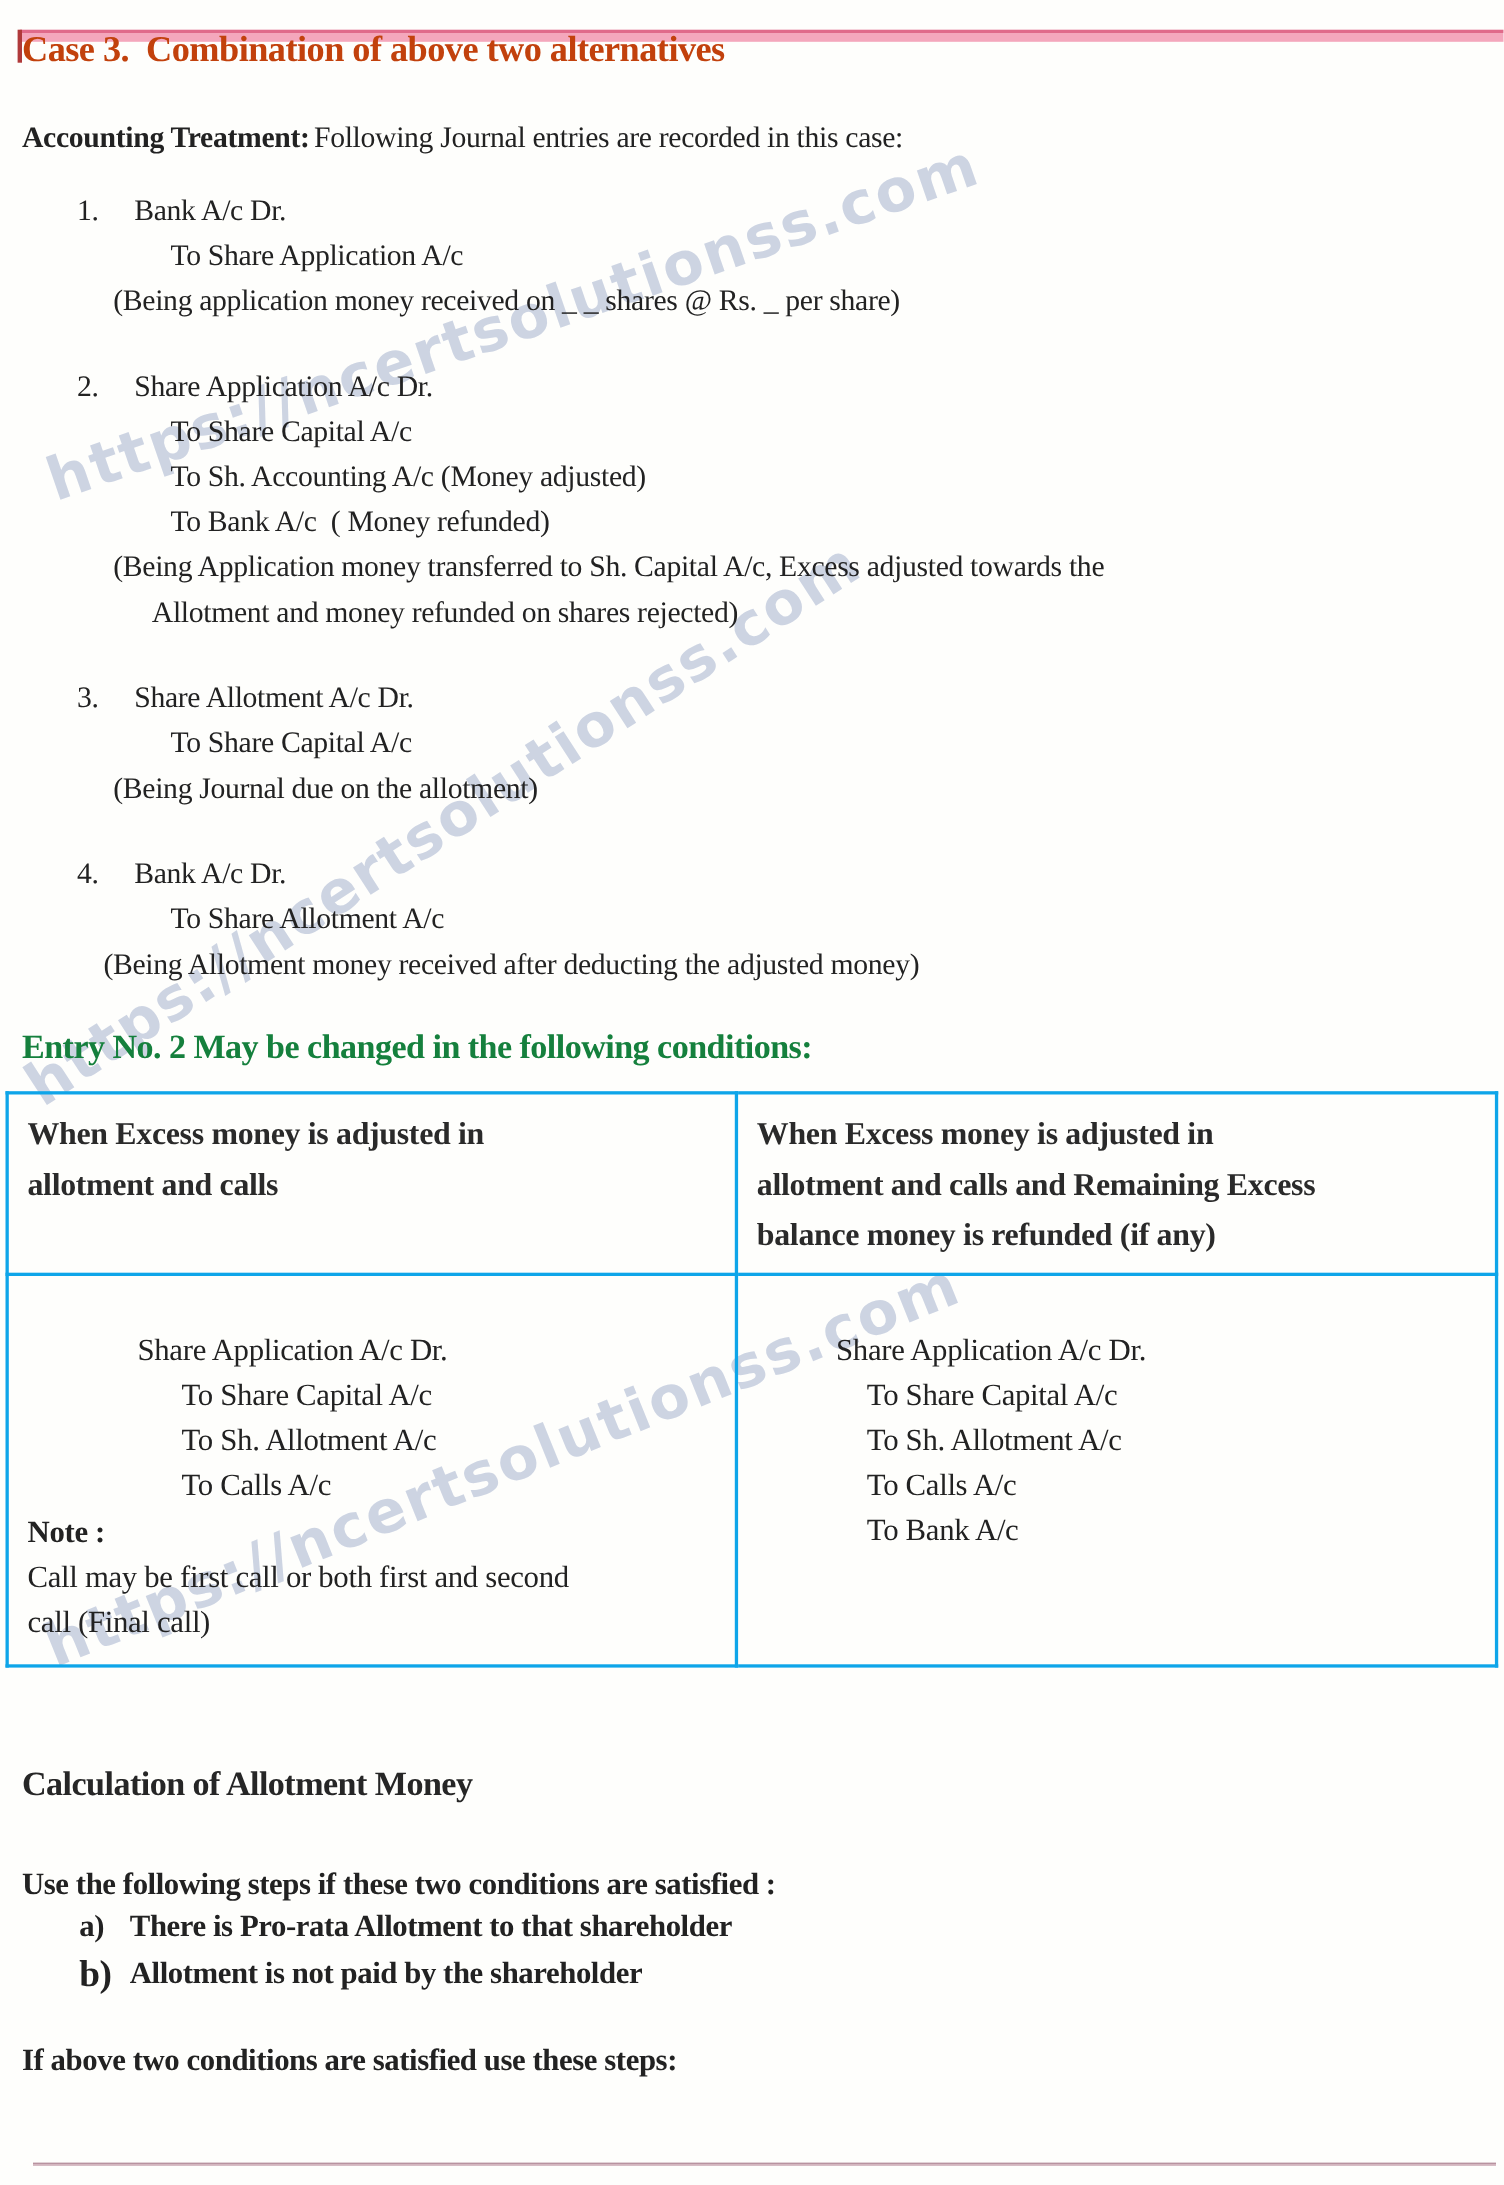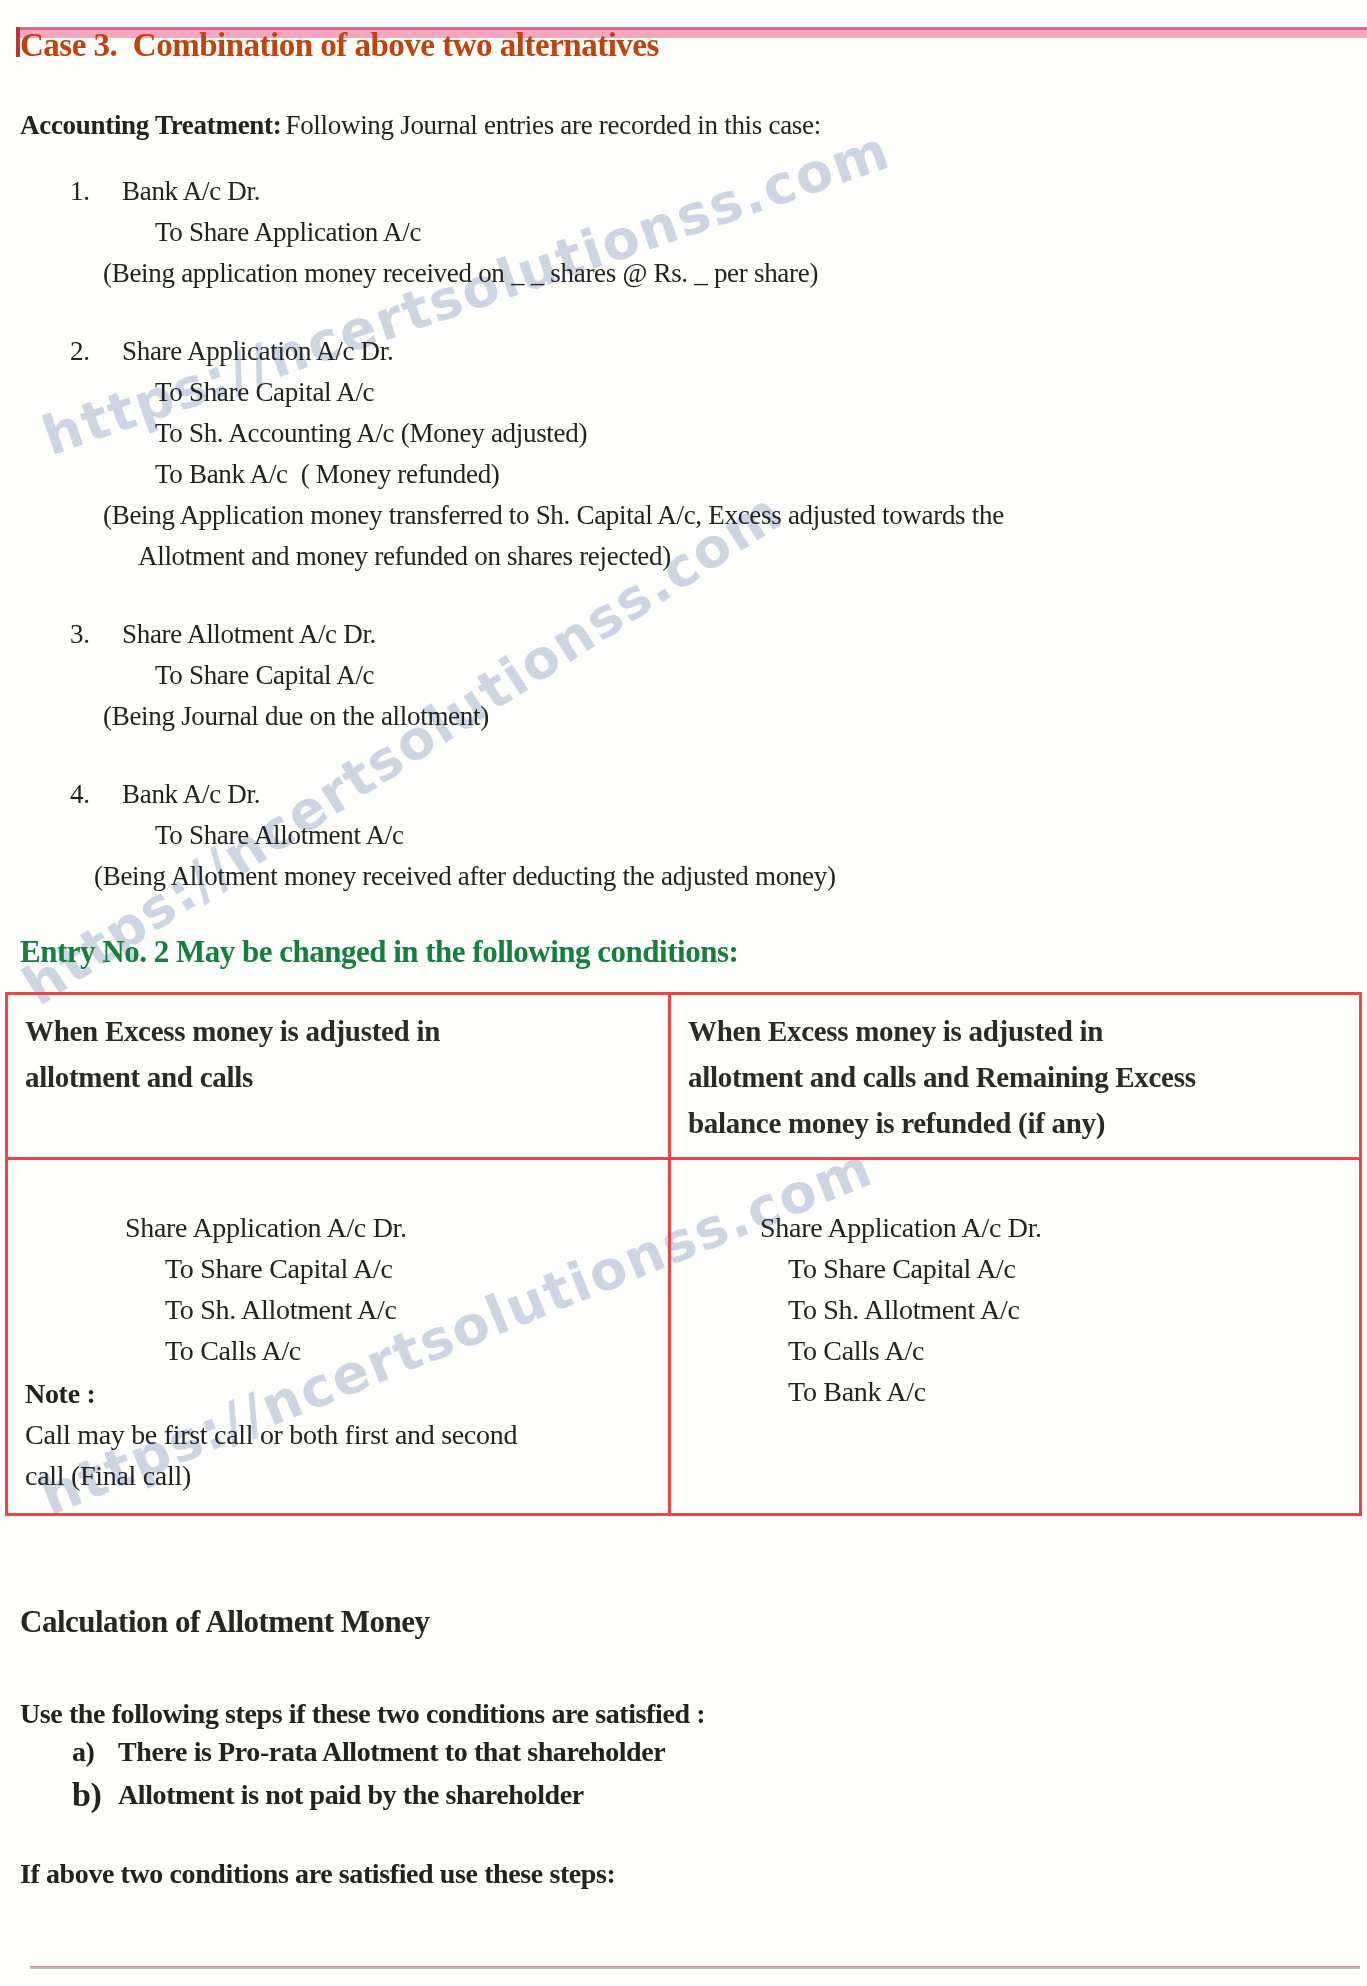--- a/index.html
+++ b/index.html
@@ -59,21 +59,21 @@
   .narr2{margin-left:68px;white-space:nowrap;}
   .narr4{margin-left:24px;white-space:nowrap;}
 
   .h-entry{margin:34px 0 0 20px;font-size:31px;font-weight:bold;letter-spacing:-.5px;color:#15803d;white-space:nowrap;}
 
   
   table.cond{
     margin:22px 0 0 5px;width:1357px;border-collapse:collapse;table-layout:fixed;
     background:transparent;
   }
-  table.cond td{border:3px solid #ef4444;vertical-align:top;background:transparent;}
+  table.cond td{border:3px solid #0ea5e9;vertical-align:top;background:transparent;}
   td.hl{width:48.6%;}
   .hcell{padding:12px 16px 10px 16px;font-size:29px;font-weight:bold;line-height:46px;letter-spacing:-.3px;color:#2a2a2a;}
   .hline{white-space:nowrap;}
   .bcell{padding:46px 16px 16px 16px;font-size:28px;line-height:41px;letter-spacing:-.3px;}
   .bcell .debit-l{margin-left:100px;white-space:nowrap;}
   .bcell .credit-l{margin-left:140px;white-space:nowrap;}
   .bcell .debit-r{margin-left:72px;white-space:nowrap;}
   .bcell .credit-r{margin-left:100px;white-space:nowrap;}
   .note-label{font-weight:bold;margin-top:2px;white-space:nowrap;}
   .note-line{white-space:nowrap;}

